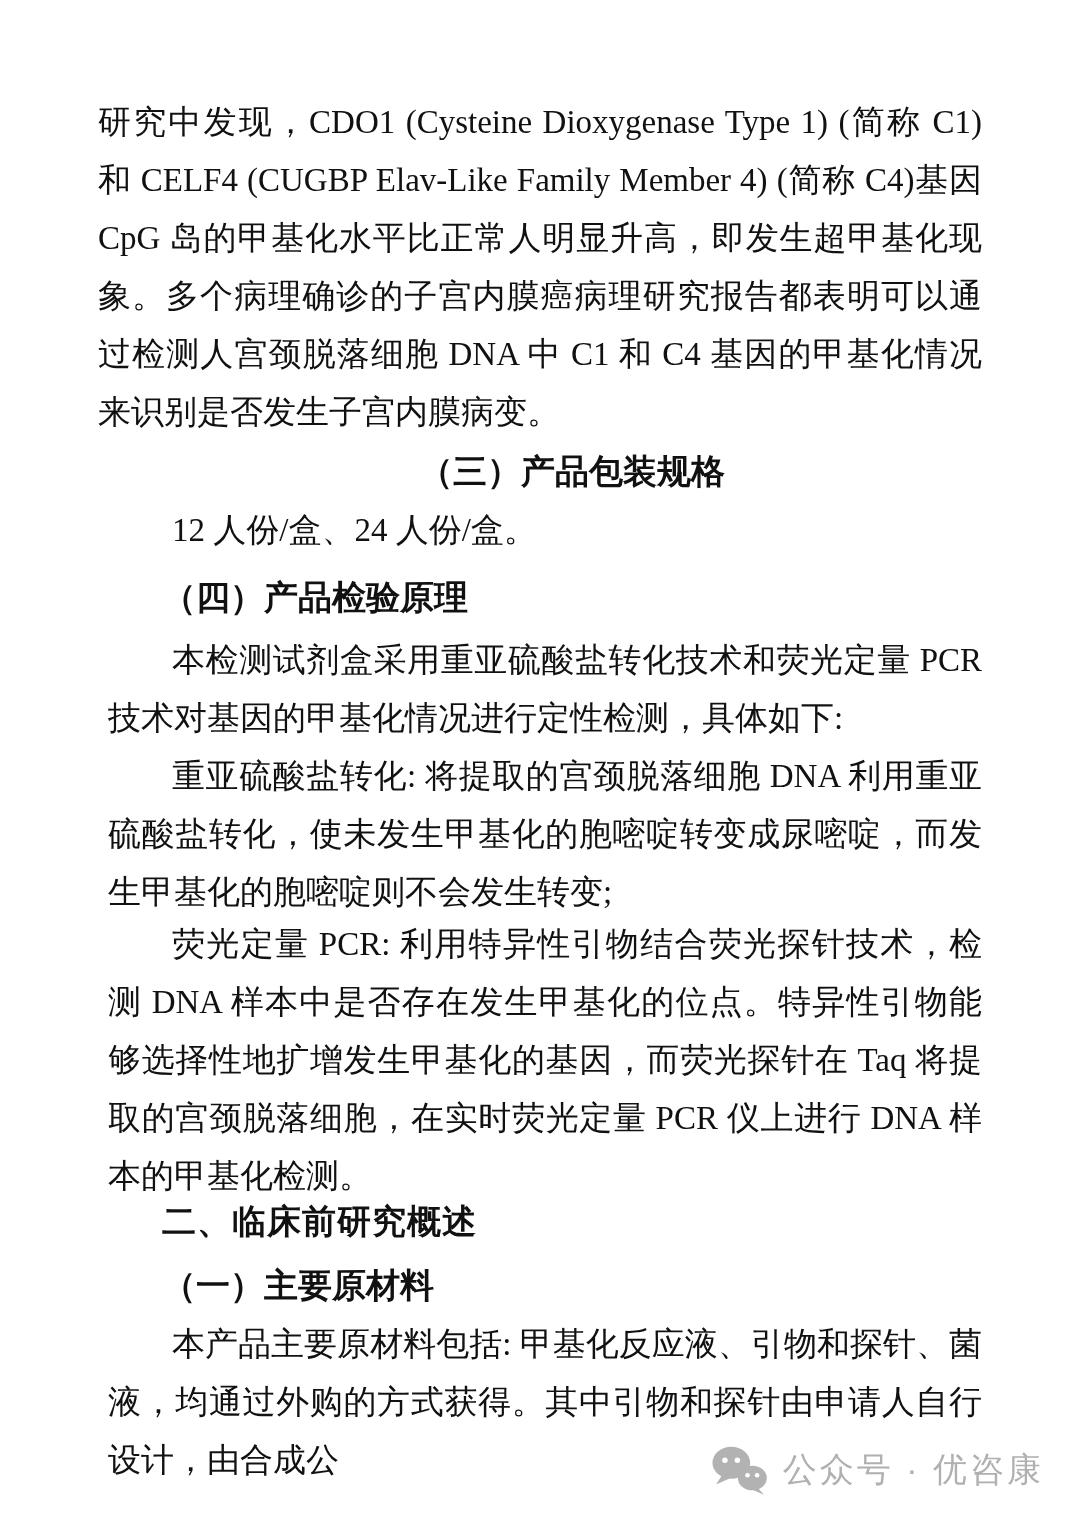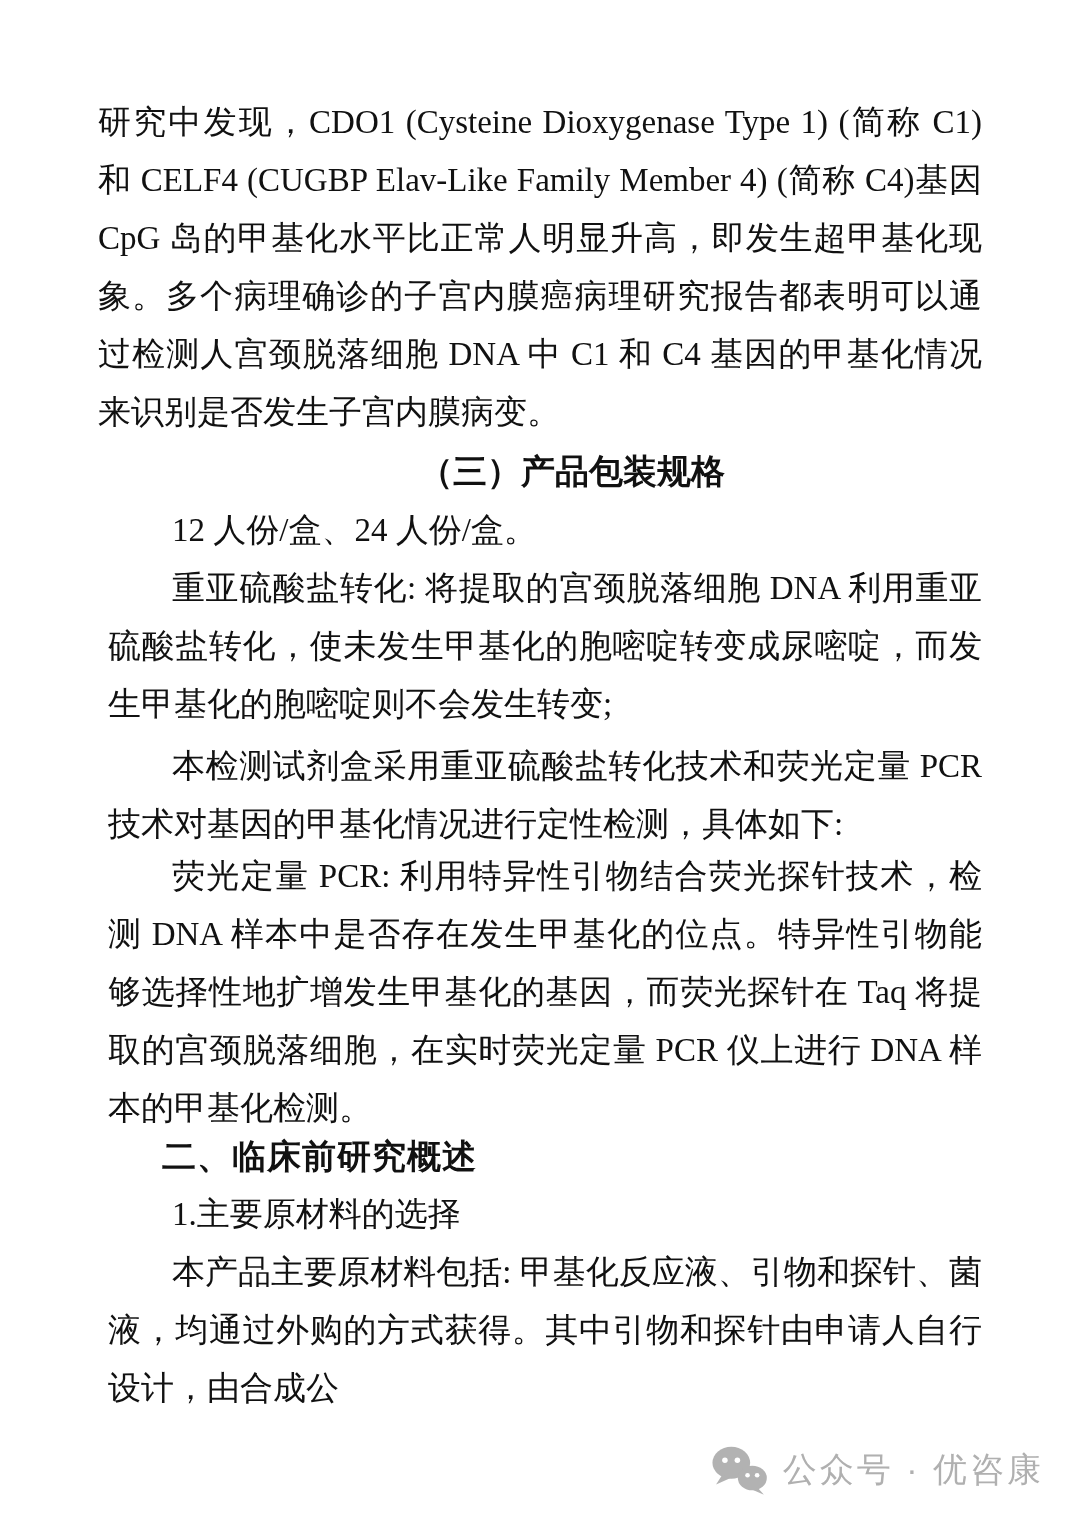--- a/index.html
+++ b/index.html
@@ -45,21 +45,21 @@
     line-height: 58px;
     font-weight: 700;
     font-family: "Liberation Sans", "DejaVu Sans", sans-serif;
     text-indent: 64px;
     letter-spacing: 1px;
   }
   .mt2  { margin-top: 2px; text-align: center; }
   .mt4  { margin-top: 4px; }
   .mt10 { margin-top: 10px; }
   .mtn6 { margin-top: -6px; }
-  .mtn10{ margin-top: -10px; }
+  .mtn10{ margin-top: -10px; font-family: Liberation Mono, monospace; }
   .footer-watermark {
     position: absolute;
     right: 36px;
     top: 1445px;
     display: flex;
     align-items: center;
     gap: 14px;
     color: #b0b0b0;
   }
   .footer-label {
@@ -75,31 +75,32 @@
 <body>
 
 <div class="page">
 
   <p class="p">研究中发现，CDO1 (Cysteine Dioxygenase Type 1) (简称 C1)和 CELF4 (CUGBP Elav-Like Family Member 4) (简称 C4)基因 CpG 岛的甲基化水平比正常人明显升高，即发生超甲基化现象。多个病理确诊的子宫内膜癌病理研究报告都表明可以通过检测人宫颈脱落细胞 DNA 中 C1 和 C4 基因的甲基化情况来识别是否发生子宫内膜病变。</p>
 
   <p class="h-serif mt2">（三）产品包装规格</p>
 
   <p class="p indent">12 人份/盒、24 人份/盒。</p>
 
+  <p class="h-serif mt10">（四）产品检验原理</p>
+
+  <p class="p indent mt4">本检测试剂盒采用重亚硫酸盐转化技术和荧光定量 PCR 技术对基因的甲基化情况进行定性检测，具体如下:</p>
 
   <p class="p indent">重亚硫酸盐转化: 将提取的宫颈脱落细胞 DNA 利用重亚硫酸盐转化，使未发生甲基化的胞嘧啶转变成尿嘧啶，而发生甲基化的胞嘧啶则不会发生转变;</p>
-
-  <p class="p indent mt4">本检测试剂盒采用重亚硫酸盐转化技术和荧光定量 PCR 技术对基因的甲基化情况进行定性检测，具体如下:</p>
 
   <p class="p indent mtn6">荧光定量 PCR: 利用特异性引物结合荧光探针技术，检测 DNA 样本中是否存在发生甲基化的位点。特异性引物能够选择性地扩增发生甲基化的基因，而荧光探针在 Taq 将提取的宫颈脱落细胞，在实时荧光定量 PCR 仪上进行 DNA 样本的甲基化检测。</p>
 
   <p class="h-sans mtn10">二、临床前研究概述</p>
 
+  <p class="h-serif mt4">（一）主要原材料</p>
 
-  <p class="p indent">1.主要原材料的选择</p>
 
   <p class="p indent">本产品主要原材料包括: 甲基化反应液、引物和探针、菌液，均通过外购的方式获得。其中引物和探针由申请人自行设计，由合成公</p>
 
 </div>
 
 <div class="footer-watermark">
   <span>
     <svg class="wechat-icon-svg" width="58" height="50" viewBox="0 0 40 34" xmlns="http://www.w3.org/2000/svg">
       <g fill="#b2b2b2">
         <ellipse cx="14" cy="12" rx="13" ry="11"></ellipse>

